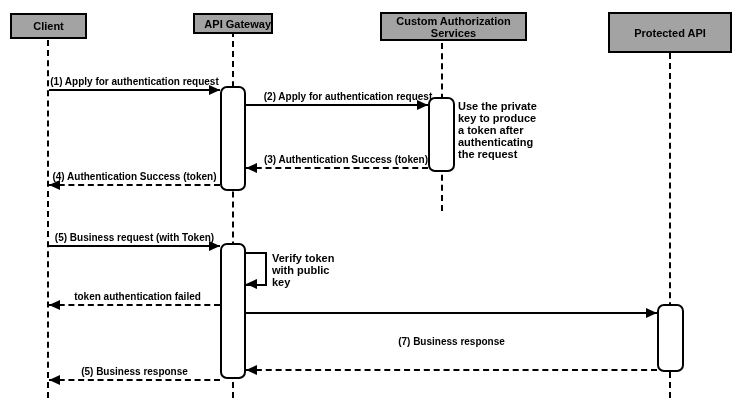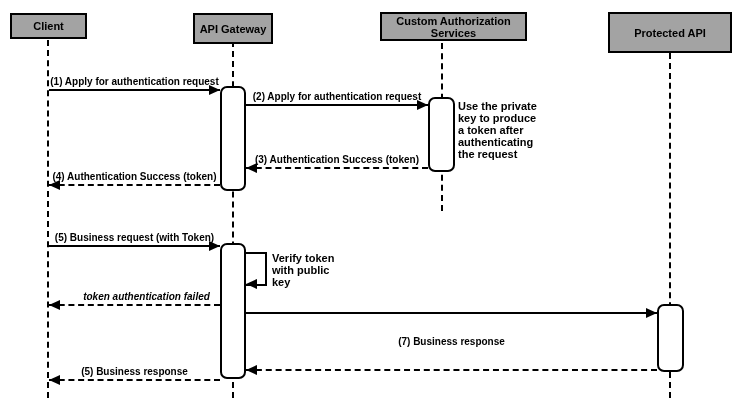--- a/index.html
+++ b/index.html
@@ -39,62 +39,62 @@
 <div class="stage">
 
   <div class="lifeline" style="left:47px;top:30px;height:368px;"></div>
   <div class="lifeline" style="left:232px;top:31px;height:367px;"></div>
   <div class="lifeline" style="left:441px;top:33px;height:178px;"></div>
   <div class="lifeline" style="left:669px;top:33px;height:365px;"></div>
 
   <div class="actor" style="left:10px;top:5px;width:77px;height:26px;">
     <span>Client</span>
   </div>
-  <div class="actor" style="left:193px;top:5px;width:80px;height:31px;">
+  <div class="actor" style="left:193px;top:5px;width:80px;height:21px;justify-content:flex-end;">
     <span>API Gateway</span>
   </div>
   <div class="actor" style="left:380px;top:4px;width:147px;height:29px;">
     <span>Custom Authorization Services</span>
   </div>
   <div class="actor" style="left:608px;top:4px;width:124px;height:41px;">
     <span>Protected API</span>
   </div>
 
   <div class="activation" style="left:220px;top:86px;width:26px;height:105px;"></div>
   <div class="activation" style="left:428px;top:97px;width:27px;height:75px;"></div>
   <div class="activation" style="left:220px;top:243px;width:26px;height:136px;"></div>
   <div class="activation" style="left:657px;top:304px;width:27px;height:68px;"></div>
 
   <div class="mlabel" style="left:49px;top:76px;width:171px;">(1) Apply for authentication request</div>
   <div class="hline" style="left:49px;top:89px;width:171px;"></div>
   <div class="arr arr-r" style="left:209px;top:85px;"></div>
 
-  <div class="mlabel" style="left:246px;top:91px;width:182px;">(2) Apply for authentication request</div>
+  <div class="mlabel" style="left:246px;top:91px;width:182px;padding-left:11px;">(2) Apply for authentication request</div>
   <div class="hline" style="left:246px;top:104px;width:182px;"></div>
   <div class="arr arr-r" style="left:417px;top:100px;"></div>
 
-  <div class="mlabel" style="left:246px;top:154px;width:182px;">(3) Authentication Success (token)</div>
+  <div class="mlabel" style="left:246px;top:154px;width:182px;text-align:right;">(3) Authentication Success (token)</div>
   <div class="hline dashed" style="left:246px;top:167px;width:182px;"></div>
   <div class="arr arr-l" style="left:246px;top:163px;"></div>
 
   <div class="mlabel" style="left:49px;top:171px;width:171px;">(4) Authentication Success (token)</div>
   <div class="hline dashed" style="left:49px;top:184px;width:171px;"></div>
   <div class="arr arr-l" style="left:49px;top:180px;"></div>
 
   <div class="mlabel" style="left:49px;top:232px;width:171px;">(5) Business request (with Token)</div>
   <div class="hline" style="left:49px;top:245px;width:171px;"></div>
   <div class="arr arr-r" style="left:209px;top:241px;"></div>
 
   <div class="hline" style="left:246px;top:252px;width:21px;"></div>
   <div class="vline" style="left:265px;top:252px;height:33px;"></div>
   <div class="hline" style="left:246px;top:284px;width:21px;"></div>
   <div class="arr arr-l" style="left:246px;top:279px;"></div>
   <div class="wraplabel" style="left:272px;top:252px;width:74px;">Verify token with public key</div>
 
-  <div class="mlabel" style="left:61px;top:291px;width:171px;font-style:italic;">token authentication failed</div>
+  <div class="mlabel" style="left:52px;top:291px;width:171px;">token authentication failed</div>
   <div class="hline dashed" style="left:49px;top:304px;width:171px;"></div>
   <div class="arr arr-l" style="left:49px;top:300px;"></div>
 
   <div class="hline" style="left:246px;top:312px;width:411px;"></div>
   <div class="arr arr-r" style="left:646px;top:308px;"></div>
 
   <div class="mlabel" style="left:246px;top:336px;width:411px;">(7) Business response</div>
   <div class="hline dashed" style="left:246px;top:369px;width:411px;"></div>
   <div class="arr arr-l" style="left:246px;top:365px;"></div>
 

